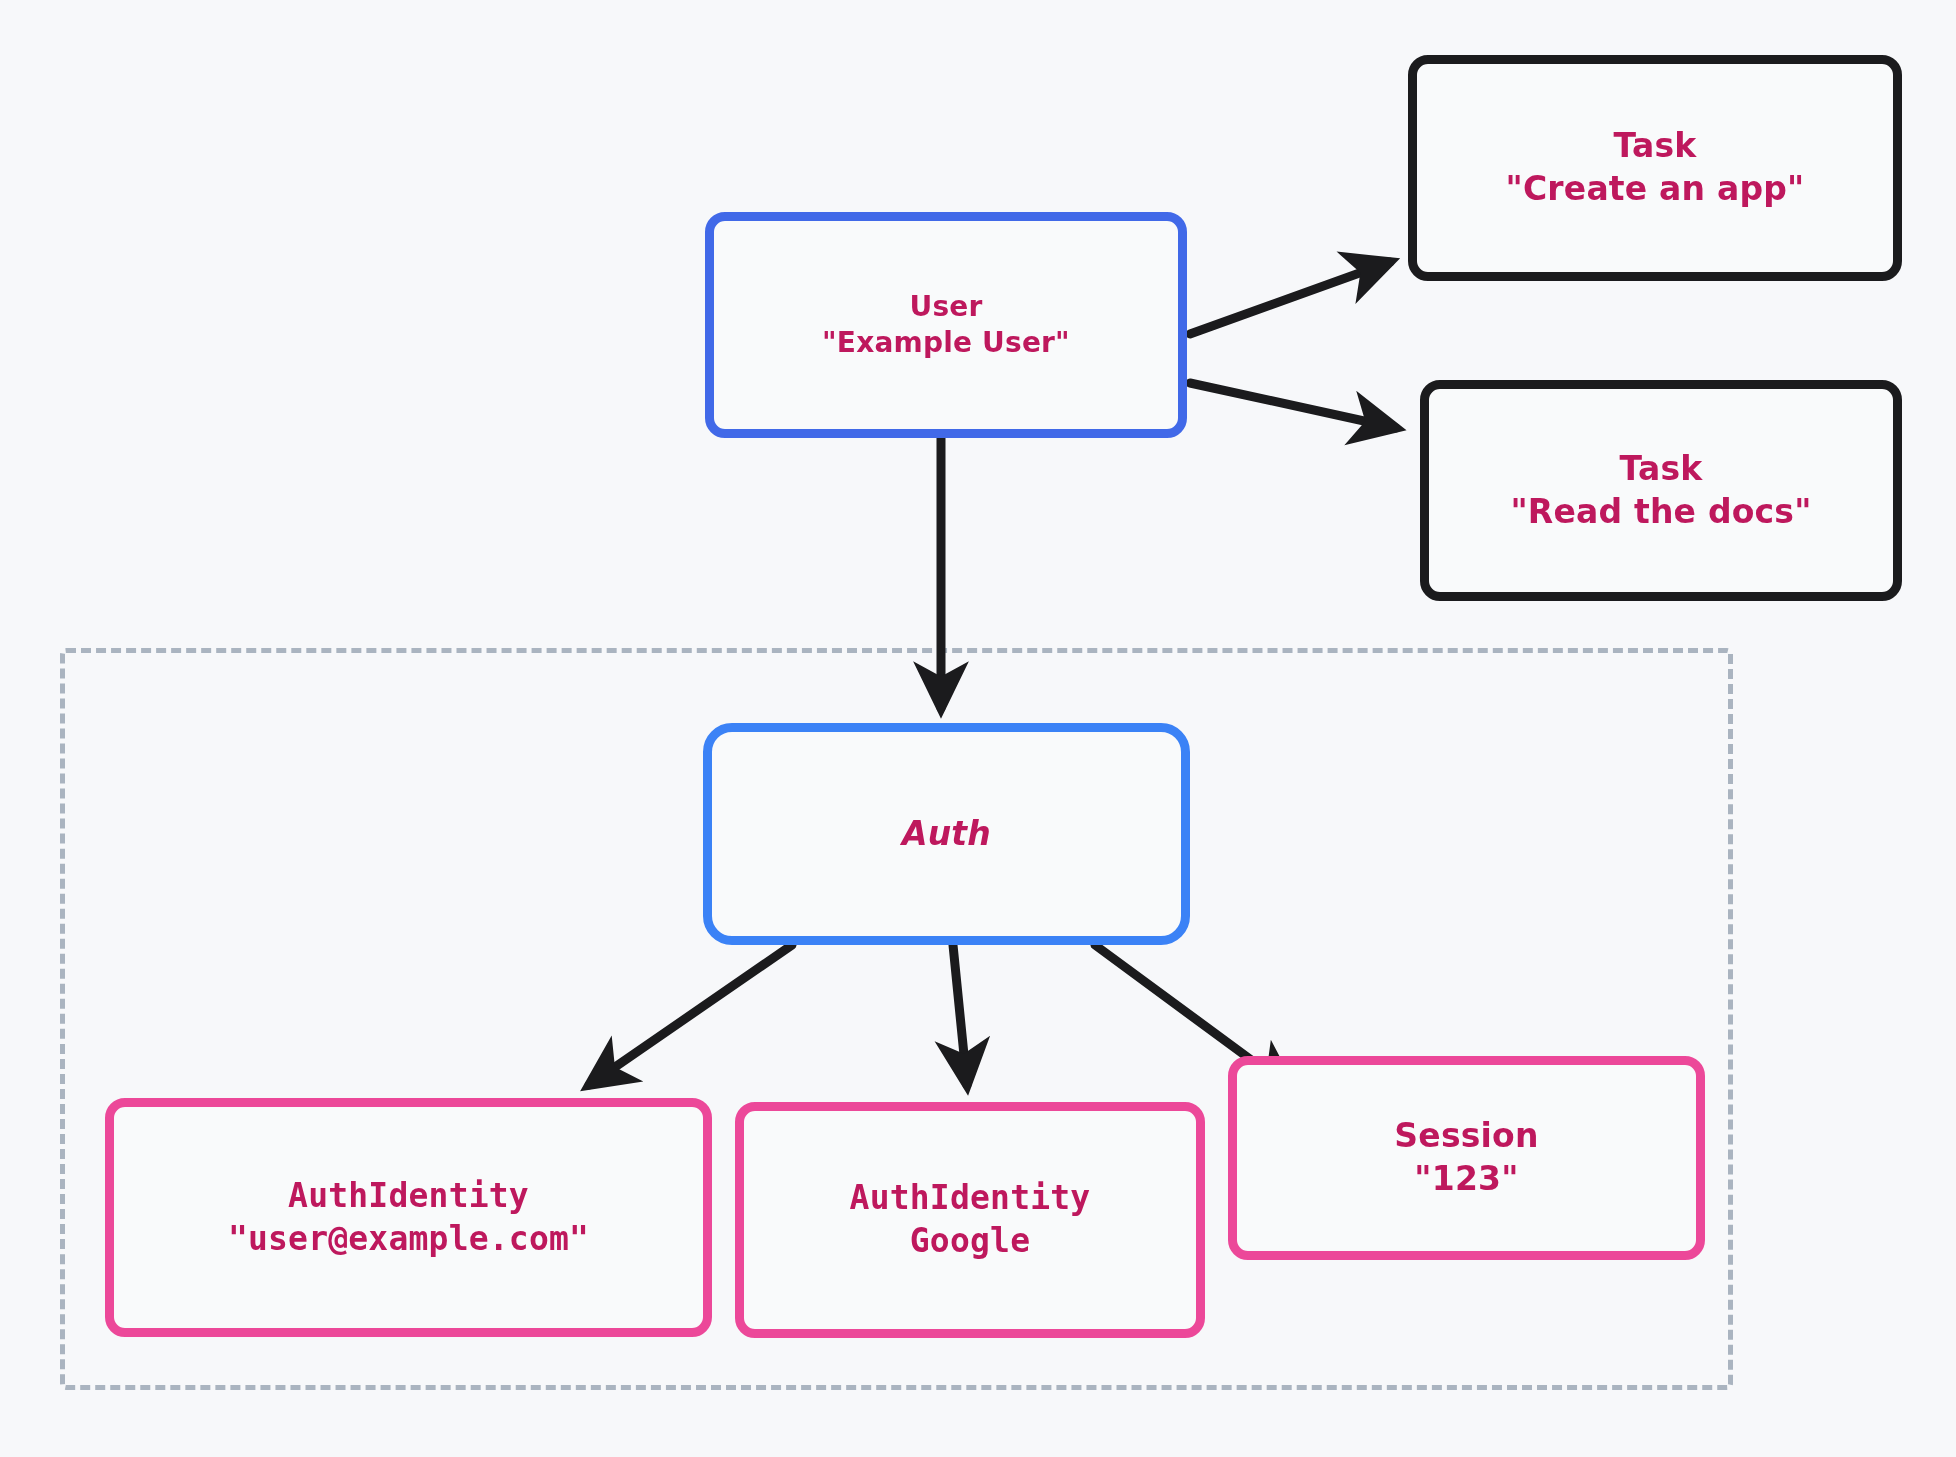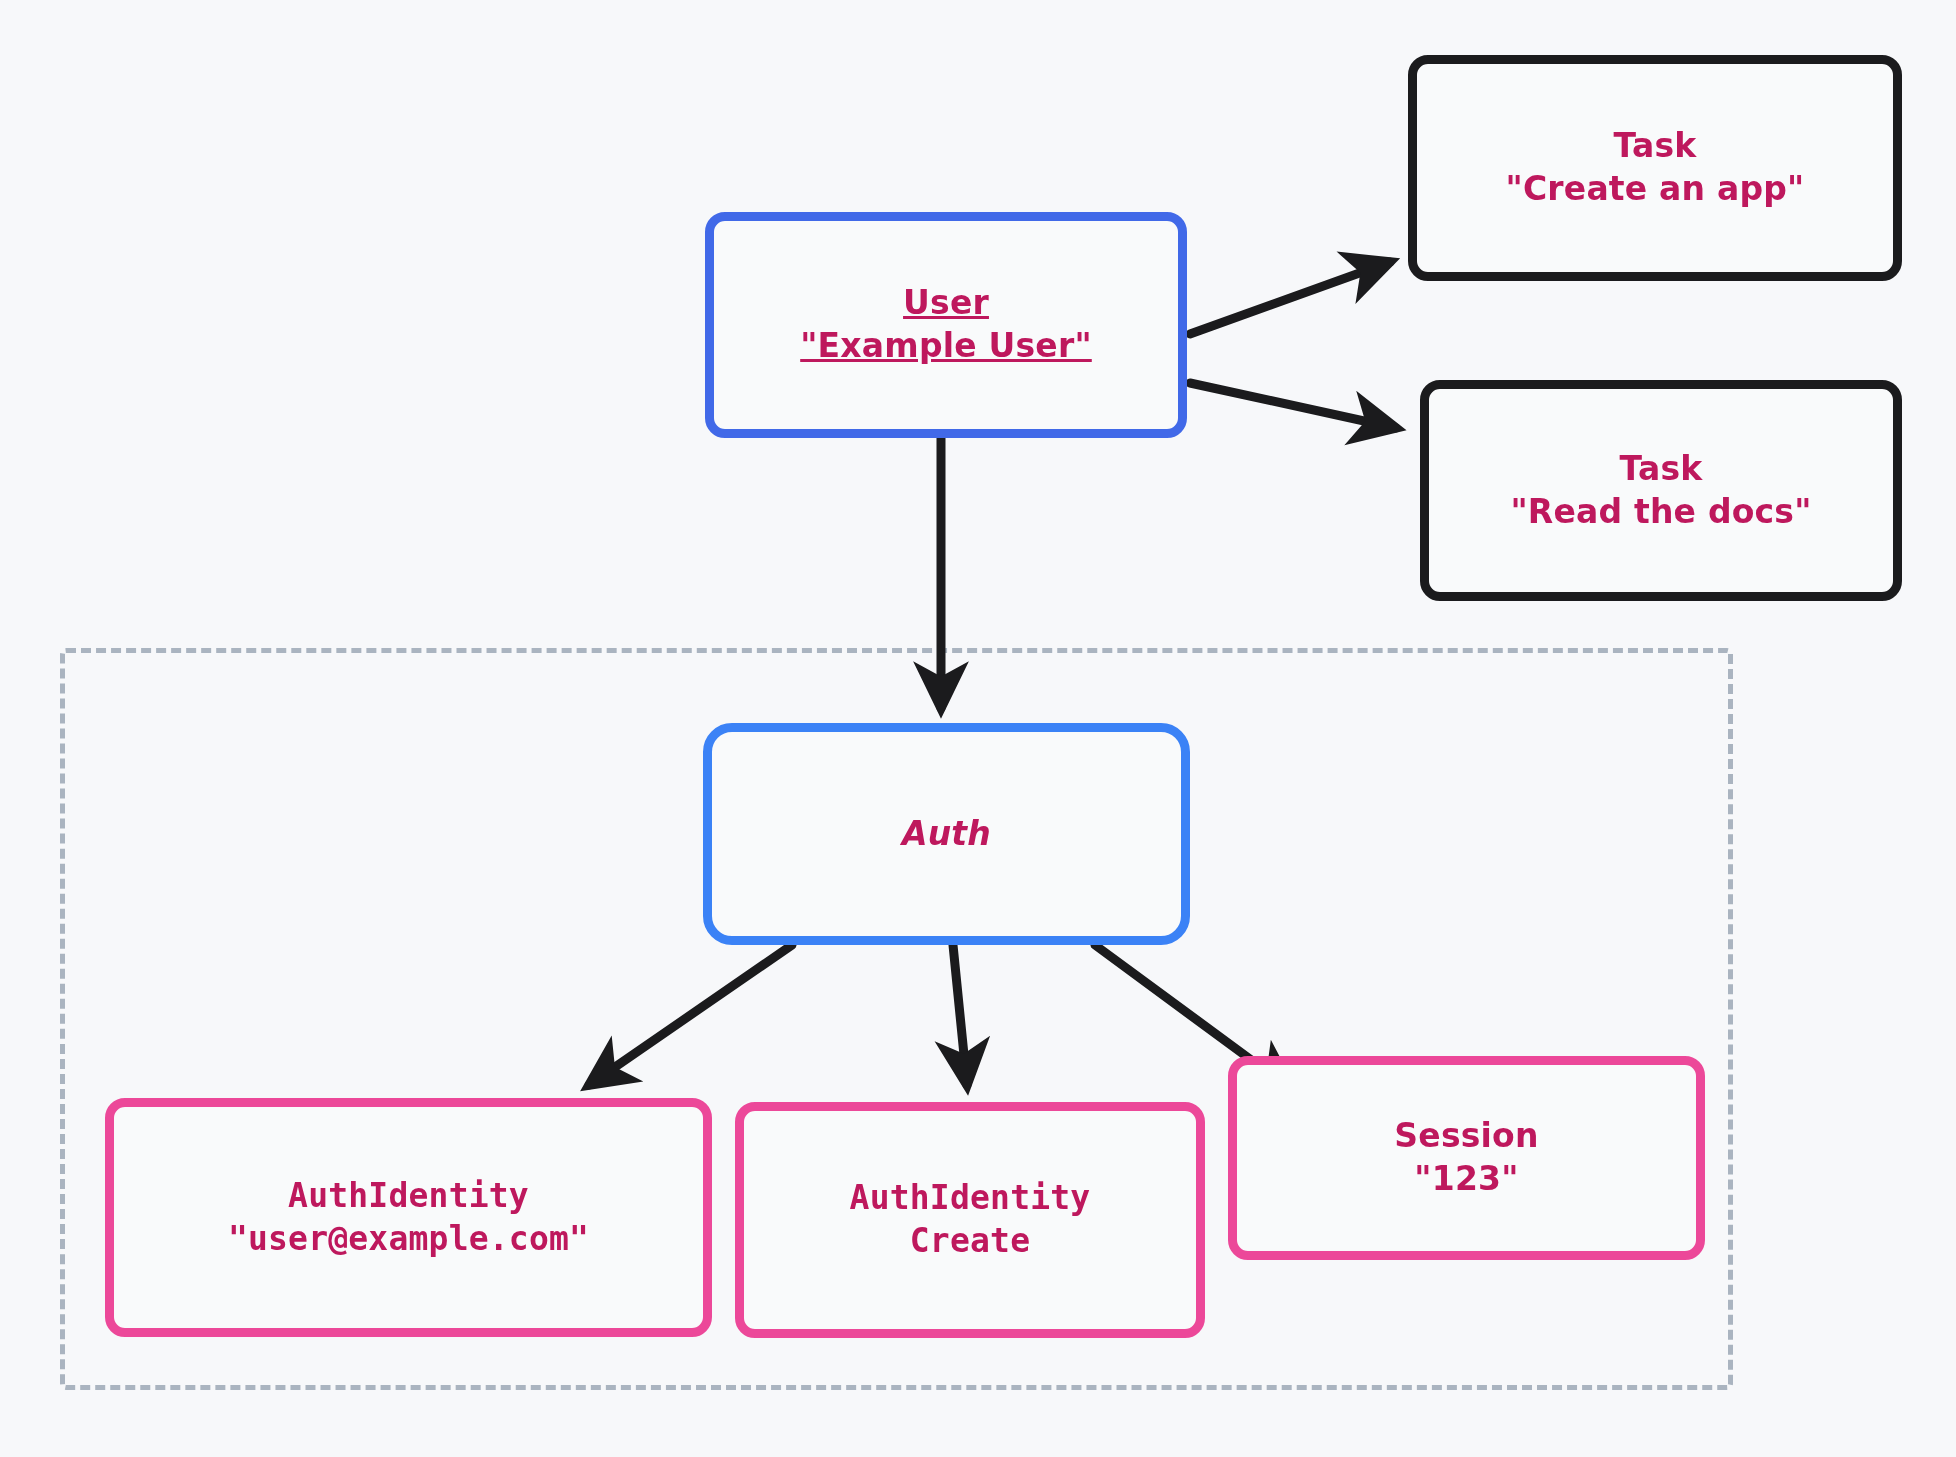--- a/index.html
+++ b/index.html
@@ -62,21 +62,21 @@
   }
   
   #node-user      { left: 705px;  top: 212px;  width: 482px; height: 226px; }
   #node-task-1    { left: 1408px; top: 55px;   width: 494px; height: 226px; }
   #node-task-2    { left: 1420px; top: 380px;  width: 482px; height: 221px; }
   #node-auth      { left: 703px;  top: 723px;  width: 487px; height: 222px; }
   #node-authid-1  { left: 105px;  top: 1098px; width: 607px; height: 239px; }
   #node-authid-2  { left: 735px;  top: 1102px; width: 470px; height: 236px; }
   #node-session   { left: 1228px; top: 1056px; width: 477px; height: 204px; }
 
-  #node-user .line      { font-size: 33px; text-decoration: underline; }
+  #node-user .line      { font-size: 28px; }
   #node-task-1 .line    { font-size: 33px; }
   #node-task-2 .line    { font-size: 33px; }
   #node-auth .line      { font-size: 33px; }
   #node-authid-1 .line  { font-size: 33px; font-family: "DejaVu Sans Mono", monospace; font-weight: 700; }
   #node-authid-2 .line  { font-size: 33px; font-family: "DejaVu Sans Mono", monospace; font-weight: 700; }
   #node-session .line   { font-size: 33px; }
 
   .group-box {
     position: absolute;
     box-sizing: border-box;
@@ -135,21 +135,21 @@
     <span class="line">Auth</span>
   </div>
 
   <div class="node node-green" id="node-authid-1">
     <span class="line">AuthIdentity</span>
     <span class="line">"user@example.com"</span>
   </div>
 
   <div class="node node-green" id="node-authid-2">
     <span class="line">AuthIdentity</span>
-    <span class="line">Create</span>
+    <span class="line">Google</span>
   </div>
 
   <div class="node node-green" id="node-session">
     <span class="line">Session</span>
     <span class="line">"123"</span>
   </div>
 
 </div>
 
 </body></html>

